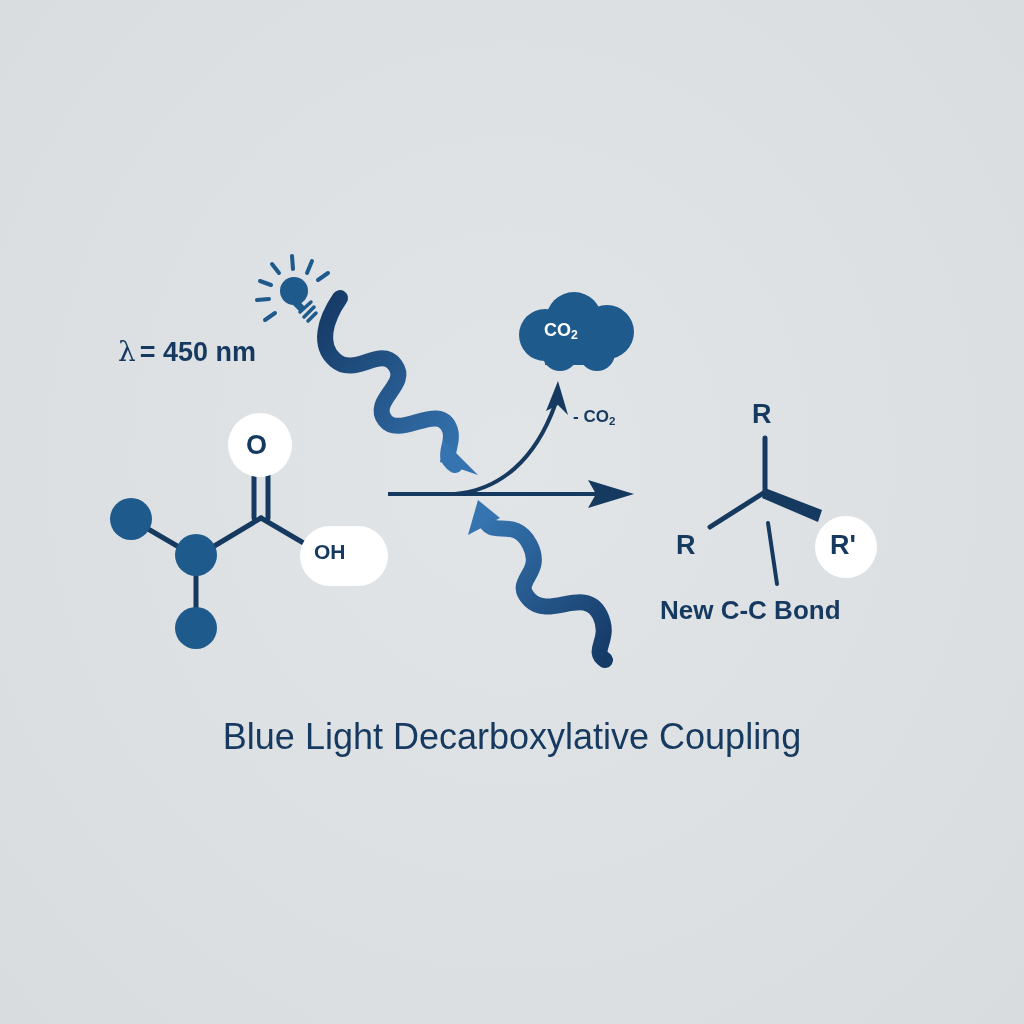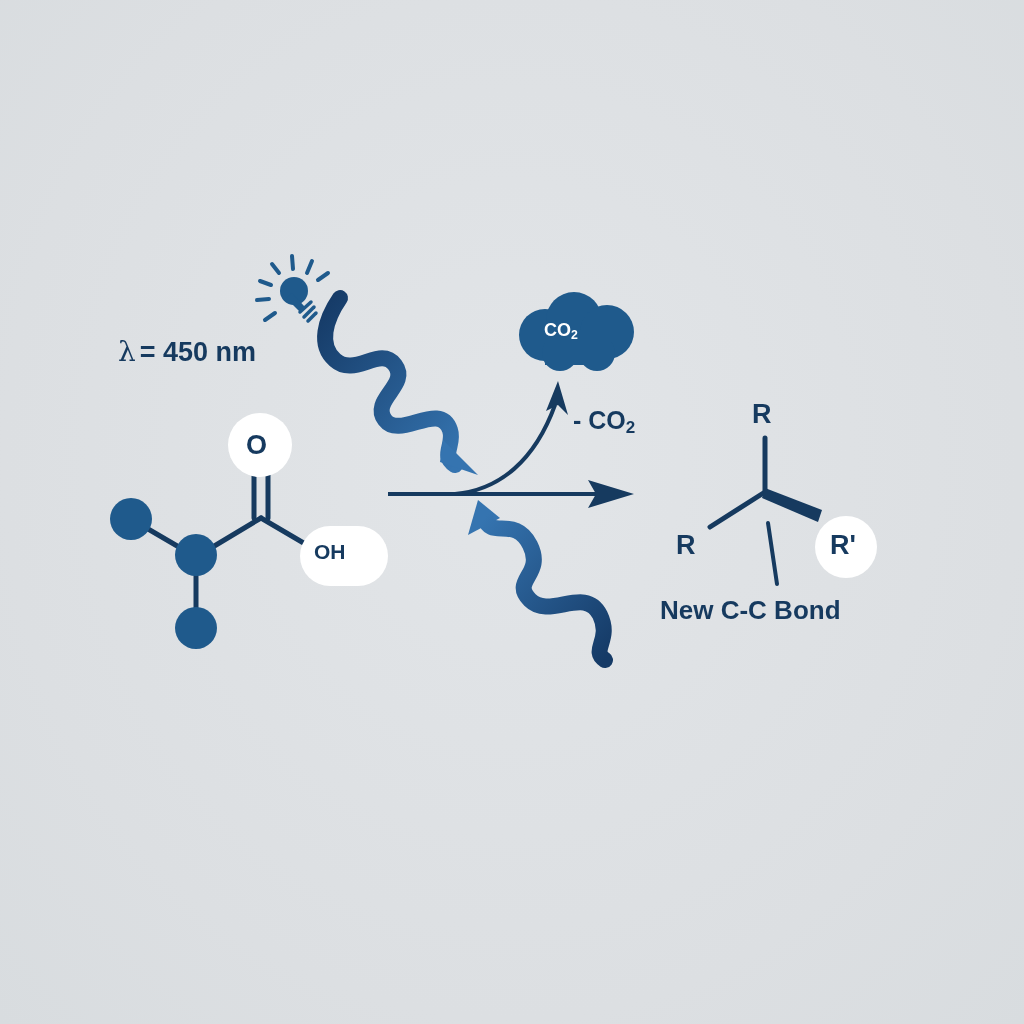--- a/index.html
+++ b/index.html
@@ -24,21 +24,21 @@
     .lbl {
       position: absolute;
       font-family: "Liberation Sans", sans-serif;
       font-weight: bold;
       color: #163a5f;
       white-space: nowrap;
       line-height: 1;
     }
     .wavelength { left: 118px; top: 338px; font-size: 27px; }
     .wavelength .lambda { font-family: "DejaVu Serif", serif; font-weight: normal; font-size: 28px; margin-right: 4px; }
-    .minus-co2 { left: 573px; top: 408px; font-size: 25px; }
+    .minus-co2 { left: 573px; top: 408px; font-size: 17px; }
     .minus-co2 sub, .cloud-text sub { font-size: 0.68em; vertical-align: -0.25em; }
     .cloud-text { left: 544px; top: 321px; font-size: 18px; color: #ffffff; }
     .atom-o { left: 246px; top: 432px; font-size: 27px; }
     .atom-oh { left: 314px; top: 541px; font-size: 21px; }
     .r-top { left: 752px; top: 401px; font-size: 27px; }
     .r-left { left: 676px; top: 532px; font-size: 27px; }
     .r-prime { left: 830px; top: 532px; font-size: 27px; }
     .bond-label { left: 660px; top: 597px; font-size: 26px; text-align: right; }
     .title {
       position: absolute;
@@ -147,13 +147,14 @@
   <div class="lbl minus-co2"><span>- CO</span><sub>2</sub></div>
 
   <div class="lbl atom-o">O</div>
   <div class="lbl atom-oh">OH</div>
 
   <div class="lbl r-top">R</div>
   <div class="lbl r-left">R</div>
   <div class="lbl r-prime">R'</div>
   <div class="lbl bond-label">New C-C Bond</div>
 
+  <div class="title">Blue Light Decarboxylative Coupling</div>
 </div>
 
 </body></html>

